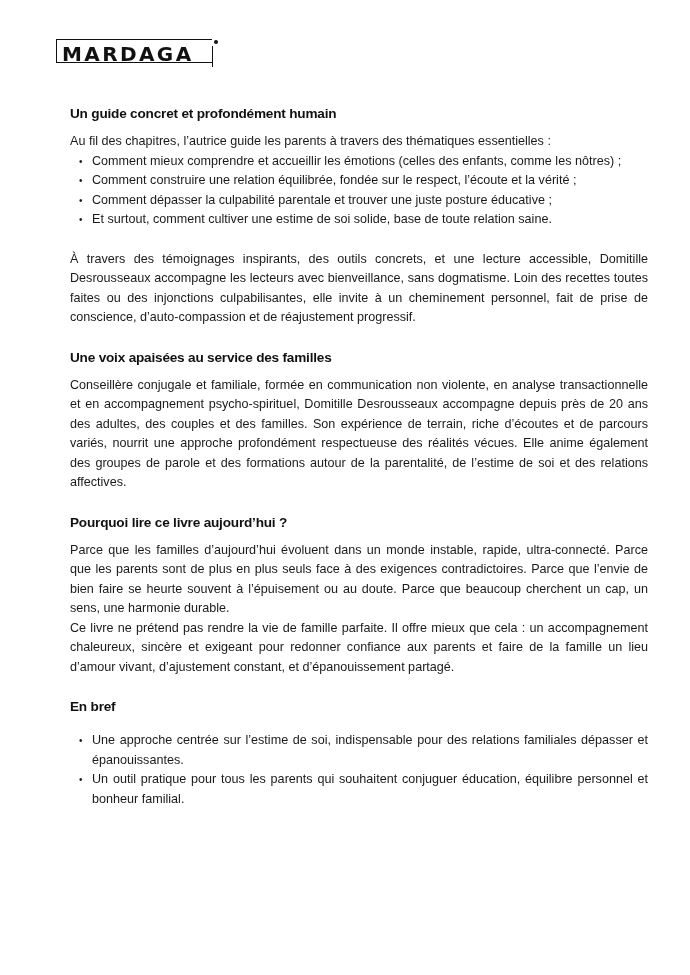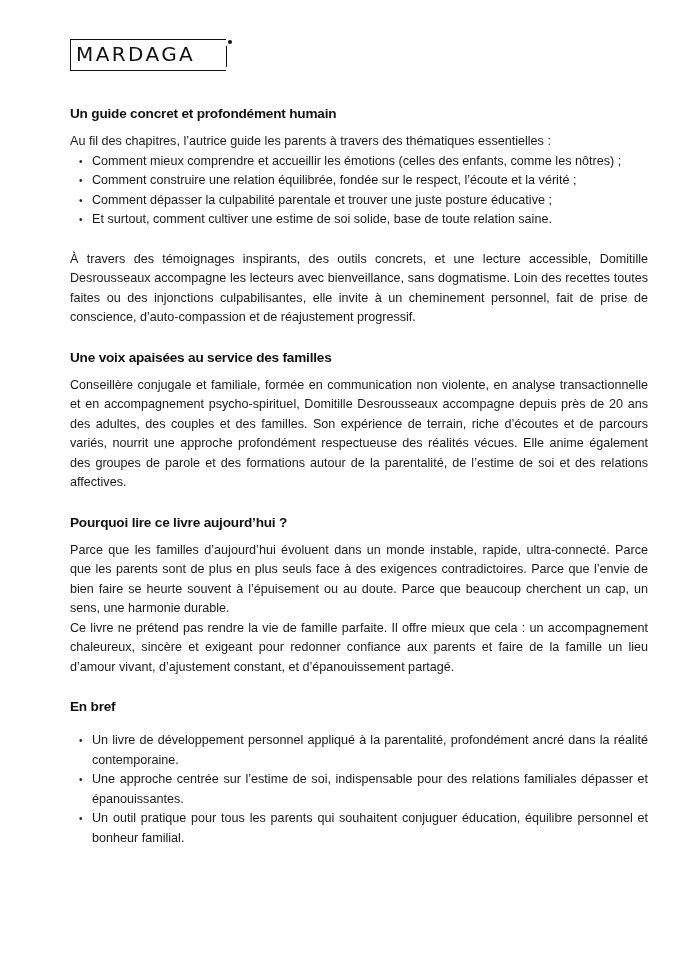--- a/index.html
+++ b/index.html
@@ -10,28 +10,29 @@
     body {
       width: 690px;
       height: 975px;
       position: relative;
       overflow: hidden;
       font-family: "Liberation Sans", sans-serif;
       color: #1a1a1a;
     }
     .logo {
       position: absolute;
-      left: 70px;
+      left: 56px;
       top: 39px;
       width: 156px;
-      height: 32px;
+      height: 24px;
       border-top: 1.5px solid #111;
       border-left: 1.5px solid #111;
       border-bottom: 1.5px solid #111;
       box-sizing: border-box;
+      font-weight: bold;
     }
     .logo-right {
       position: absolute;
       right: -1px;
       top: 6px;
       width: 1.5px;
       height: 21px;
       background: #111;
     }
     .logo-text {
@@ -129,19 +130,18 @@
 
   <div class="section s3">
     <h2>Pourquoi lire ce livre aujourd’hui ?</h2>
     <p>Parce que les familles d’aujourd’hui évoluent dans un monde instable, rapide, ultra-connecté. Parce que les parents sont de plus en plus seuls face à des exigences contradictoires. Parce que l’envie de bien faire se heurte souvent à l’épuisement ou au doute. Parce que beaucoup cherchent un cap, un sens, une harmonie durable.</p>
     <p>Ce livre ne prétend pas rendre la vie de famille parfaite. Il offre mieux que cela : un accompagnement chaleureux, sincère et exigeant pour redonner confiance aux parents et faire de la famille un lieu d’amour vivant, d’ajustement constant, et d’épanouissement partagé.</p>
   </div>
 
   <div class="section s4">
     <h2>En bref</h2>
     <ul>
-      <li>Un livre de développement personnel appliqué à la parentalité, profondément ancré dans la réalité contemporaine.</li>
       <li>Une approche centrée sur l’estime de soi, indispensable pour des relations familiales dépasser et épanouissantes.</li>
       <li>Un outil pratique pour tous les parents qui souhaitent conjuguer éducation, équilibre personnel et bonheur familial.</li>
     </ul>
   </div>
 
 </div>
 
 </body></html>

